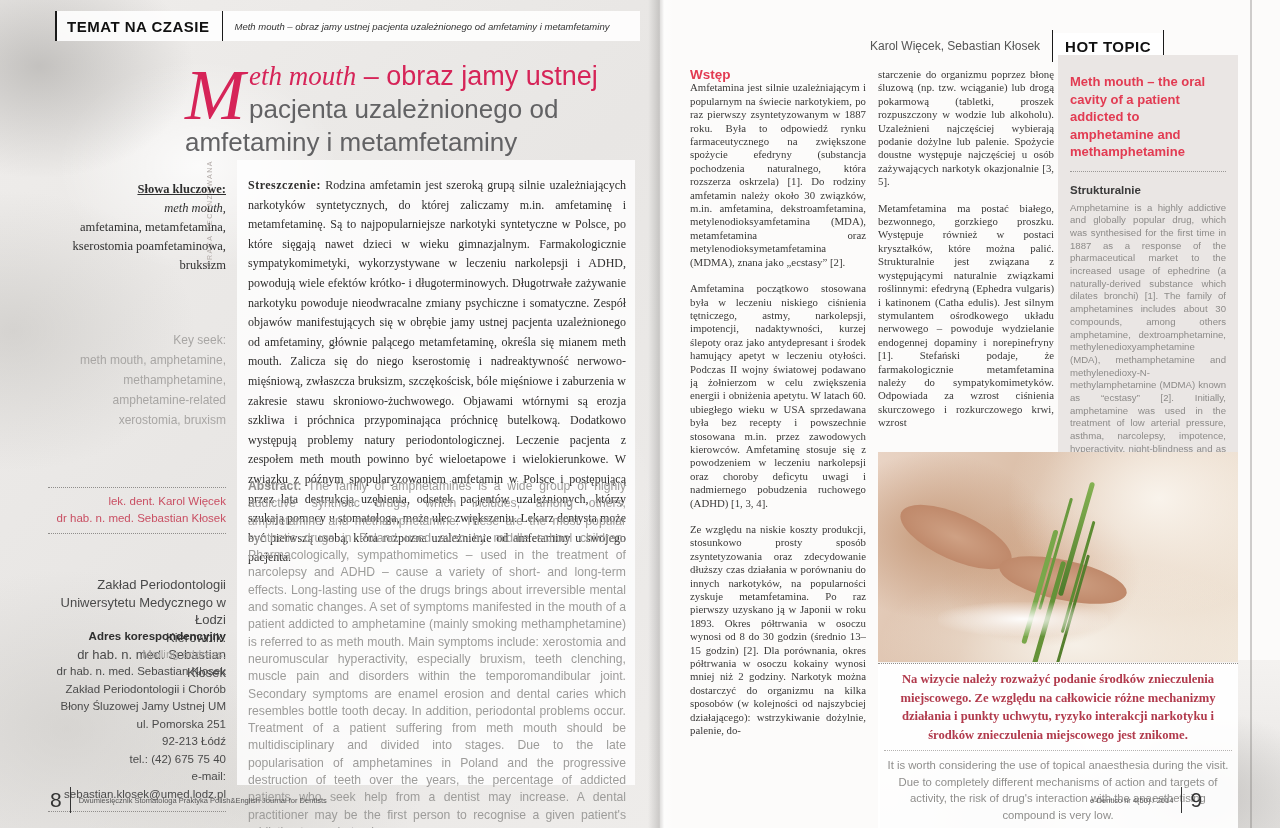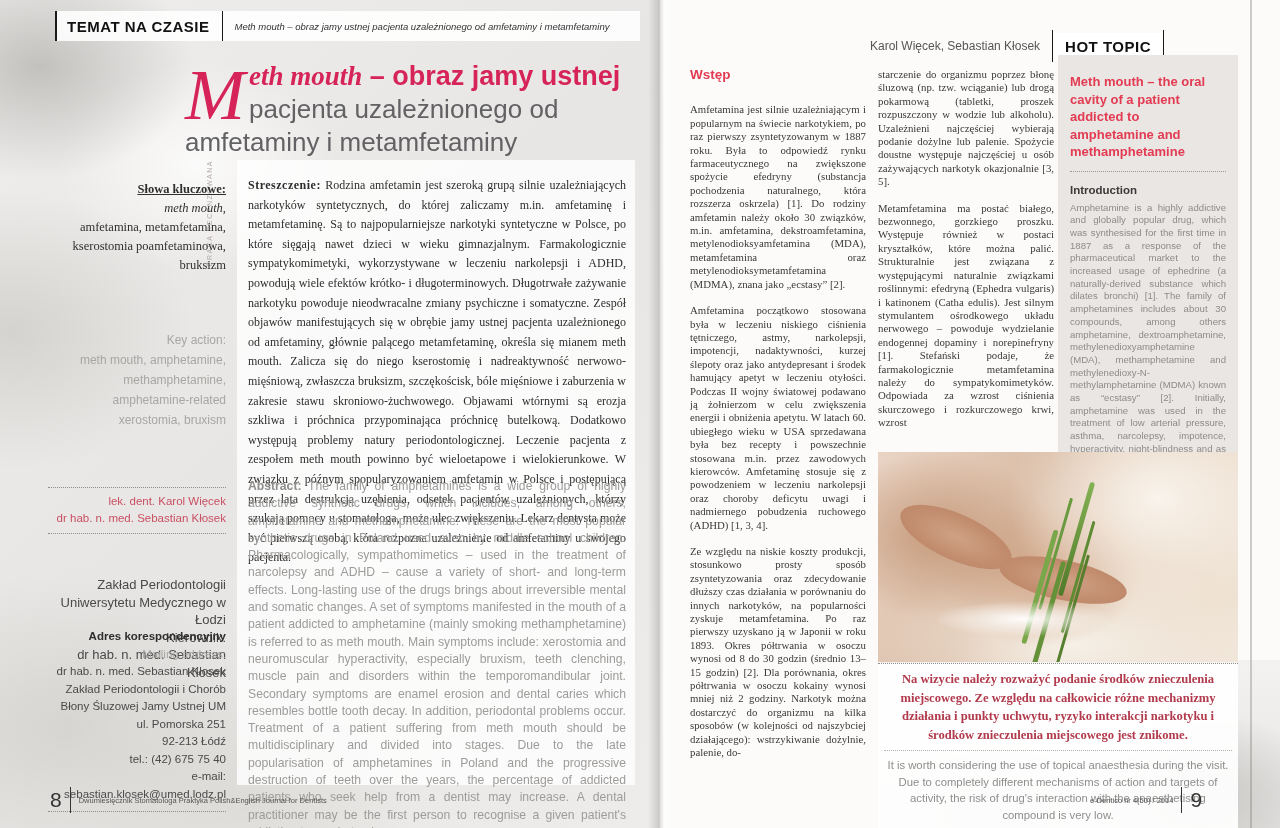--- a/index.html
+++ b/index.html
@@ -33,21 +33,21 @@
     display:flex;align-items:center;}
   .vline{width:1px;background:#1a1a1a;align-self:stretch;}
   .vline.thick{width:2px;}
   .lp-section{font-weight:bold;font-size:15px;color:#111;letter-spacing:.5px;padding:0 12px 0 10px;}
   .lp-running{font-size:9.5px;font-style:italic;color:#333;padding-left:12px;}
 
   
   .title-block{left:185px;top:60px;width:460px;color:#d62458;}
   .dropcap{float:left;font-family:"Liberation Serif",serif;font-style:italic;font-size:72px;
     line-height:58px;margin:6px 4px 0 0;color:#d62458;}
-  .t1{font-size:27px;line-height:33px;font-weight:bold;}
+  .t1{font-size:27px;line-height:33px;font-weight:normal;}
   .t1 .ital{font-family:"Liberation Serif",serif;font-style:italic;}
   .t-gray{font-size:26px;line-height:33px;color:#626264;font-weight:400;}
 
   
   .ls{left:48px;width:178px;text-align:right;}
   .kw-pl{top:180px;font-family:"Liberation Serif",serif;color:#2f2f2f;font-size:12.5px;line-height:19px;}
   .kw-pl .lbl{font-weight:bold;text-decoration:underline;}
   .kw-pl .ital{font-style:italic;}
   .kw-en{top:330px;color:#a8a6a4;font-size:12px;line-height:20px;}
   .authors-box{top:487px;border-top:1px dotted #8f8d8b;border-bottom:1px dotted #8f8d8b;
@@ -82,21 +82,21 @@
   .hot-topic{background:#fff;font-weight:bold;font-size:15px;color:#111;letter-spacing:.5px;
     padding:5px 12px;}
 
   
   .col{text-align:justify;font-family:"Liberation Serif",serif;font-size:10.8px;
     line-height:13.4px;color:#3a3938;}
   .col p{margin:0 0 13px 0;}
   .col1{left:690px;top:68px;width:176px;height:712px;overflow:hidden;}
   .col2{left:878px;top:68px;width:176px;height:380px;overflow:hidden;}
   .red-h{font-family:"Liberation Sans",sans-serif;font-weight:bold;font-size:13.5px;
-    color:#e23b52;margin:0 0 22px 0;text-align:left;}
+    color:#e23b52;margin:0 0 0 0;text-align:left;}
 
   
   .sidebar{left:1058px;top:55px;width:180px;height:397px;background:#eae6e4;
     padding:18px 12px 0;box-sizing:border-box;overflow:hidden;}
   .sb-title{color:#e23b52;font-weight:bold;font-size:13px;line-height:17.5px;}
   .sb-dots{border-top:1px dotted #9a9896;margin:10px 0 12px;}
   .sb-h{font-weight:bold;font-size:11.5px;color:#3a3a3a;margin-bottom:6px;}
   .sb-text{font-size:9.6px;line-height:12.7px;color:#8d8b89;text-align:justify;}
 
   
@@ -154,21 +154,21 @@
 
   <div class="abs ls kw-pl">
     <div class="lbl">Słowa kluczowe:</div>
     <div class="ital">meth mouth,</div>
     <div>amfetamina, metamfetamina,</div>
     <div>kserostomia poamfetaminowa,</div>
     <div>bruksizm</div>
   </div>
 
   <div class="abs ls kw-en">
-    <div>Key action:</div>
+    <div>Key seek:</div>
     <div>meth mouth, amphetamine,</div>
     <div>methamphetamine,</div>
     <div>amphetamine-related</div>
     <div>xerostomia, bruxism</div>
   </div>
 
   <div class="abs ls authors-box">
     <div>lek. dent. Karol Więcek</div>
     <div>dr hab. n. med. Sebastian Kłosek</div>
   </div>
@@ -211,21 +211,21 @@
   <div class="abs rp-header">
     <span class="rp-authors">Karol Więcek, Sebastian Kłosek</span>
     <span class="vline"></span>
     <span class="hot-topic">HOT TOPIC</span>
     <span class="vline"></span>
   </div>
 
   <div class="abs sidebar">
     <div class="sb-title">Meth mouth – the oral cavity of a patient addicted to amphetamine and methamphetamine</div>
     <div class="sb-dots"></div>
-    <div class="sb-h">Introduction</div>
+    <div class="sb-h">Strukturalnie</div>
     <div class="sb-text">Amphetamine is a highly addictive and globally popular drug, which was synthesised for the first time in 1887 as a response of the pharmaceutical market to the increased usage of ephedrine (a naturally-derived substance which dilates bronchi) [1]. The family of amphetamines includes about 30 compounds, among others amphetamine, dextroamphetamine, methylenedioxyamphetamine (MDA), methamphetamine and methylenedioxy-N-methylamphetamine (MDMA) known as “ecstasy” [2]. Initially, amphetamine was used in the treatment of low arterial pressure, asthma, narcolepsy, impotence, hyperactivity, night-blindness and as an antidepressant and appetite-inhibiting agent in the</div>
   </div>
 
   <div class="abs col col1">
     <div class="red-h">Wstęp</div>
     <p>Amfetamina jest silnie uzależniającym i popularnym na świecie narkotykiem, po raz pierwszy zsyntetyzowanym w 1887 roku. Była to odpowiedź rynku farmaceutycznego na zwiększone spożycie efedryny (substancja pochodzenia naturalnego, która rozszerza oskrzela) [1]. Do rodziny amfetamin należy około 30 związków, m.in. amfetamina, dekstroamfetamina, metylenodioksyamfetamina (MDA), metamfetamina oraz metylenodioksymetamfetamina (MDMA), znana jako „ecstasy” [2].</p>
     <p>Amfetamina początkowo stosowana była w leczeniu niskiego ciśnienia tętniczego, astmy, narkolepsji, impotencji, nadaktywności, kurzej ślepoty oraz jako antydepresant i środek hamujący apetyt w leczeniu otyłości. Podczas II wojny światowej podawano ją żołnierzom w celu zwiększenia energii i obniżenia apetytu. W latach 60. ubiegłego wieku w USA sprzedawana była bez recepty i powszechnie stosowana m.in. przez zawodowych kierowców. Amfetaminę stosuje się z powodzeniem w leczeniu narkolepsji oraz choroby deficytu uwagi i nadmiernego pobudzenia ruchowego (ADHD) [1, 3, 4].</p>
     <p>Ze względu na niskie koszty produkcji, stosunkowo prosty sposób zsyntetyzowania oraz zdecydowanie dłuższy czas działania w porównaniu do innych narkotyków, na popularności zyskuje metamfetamina. Po raz pierwszy uzyskano ją w Japonii w roku 1893. Okres półtrwania w osoczu wynosi od 8 do 30 godzin (średnio 13–15 godzin) [2]. Dla porównania, okres półtrwania w osoczu kokainy wynosi mniej niż 2 godziny. Narkotyk można dostarczyć do organizmu na kilka sposobów (w kolejności od najszybciej działającego): wstrzykiwanie dożylnie, palenie, do-</p>
   </div>
 

